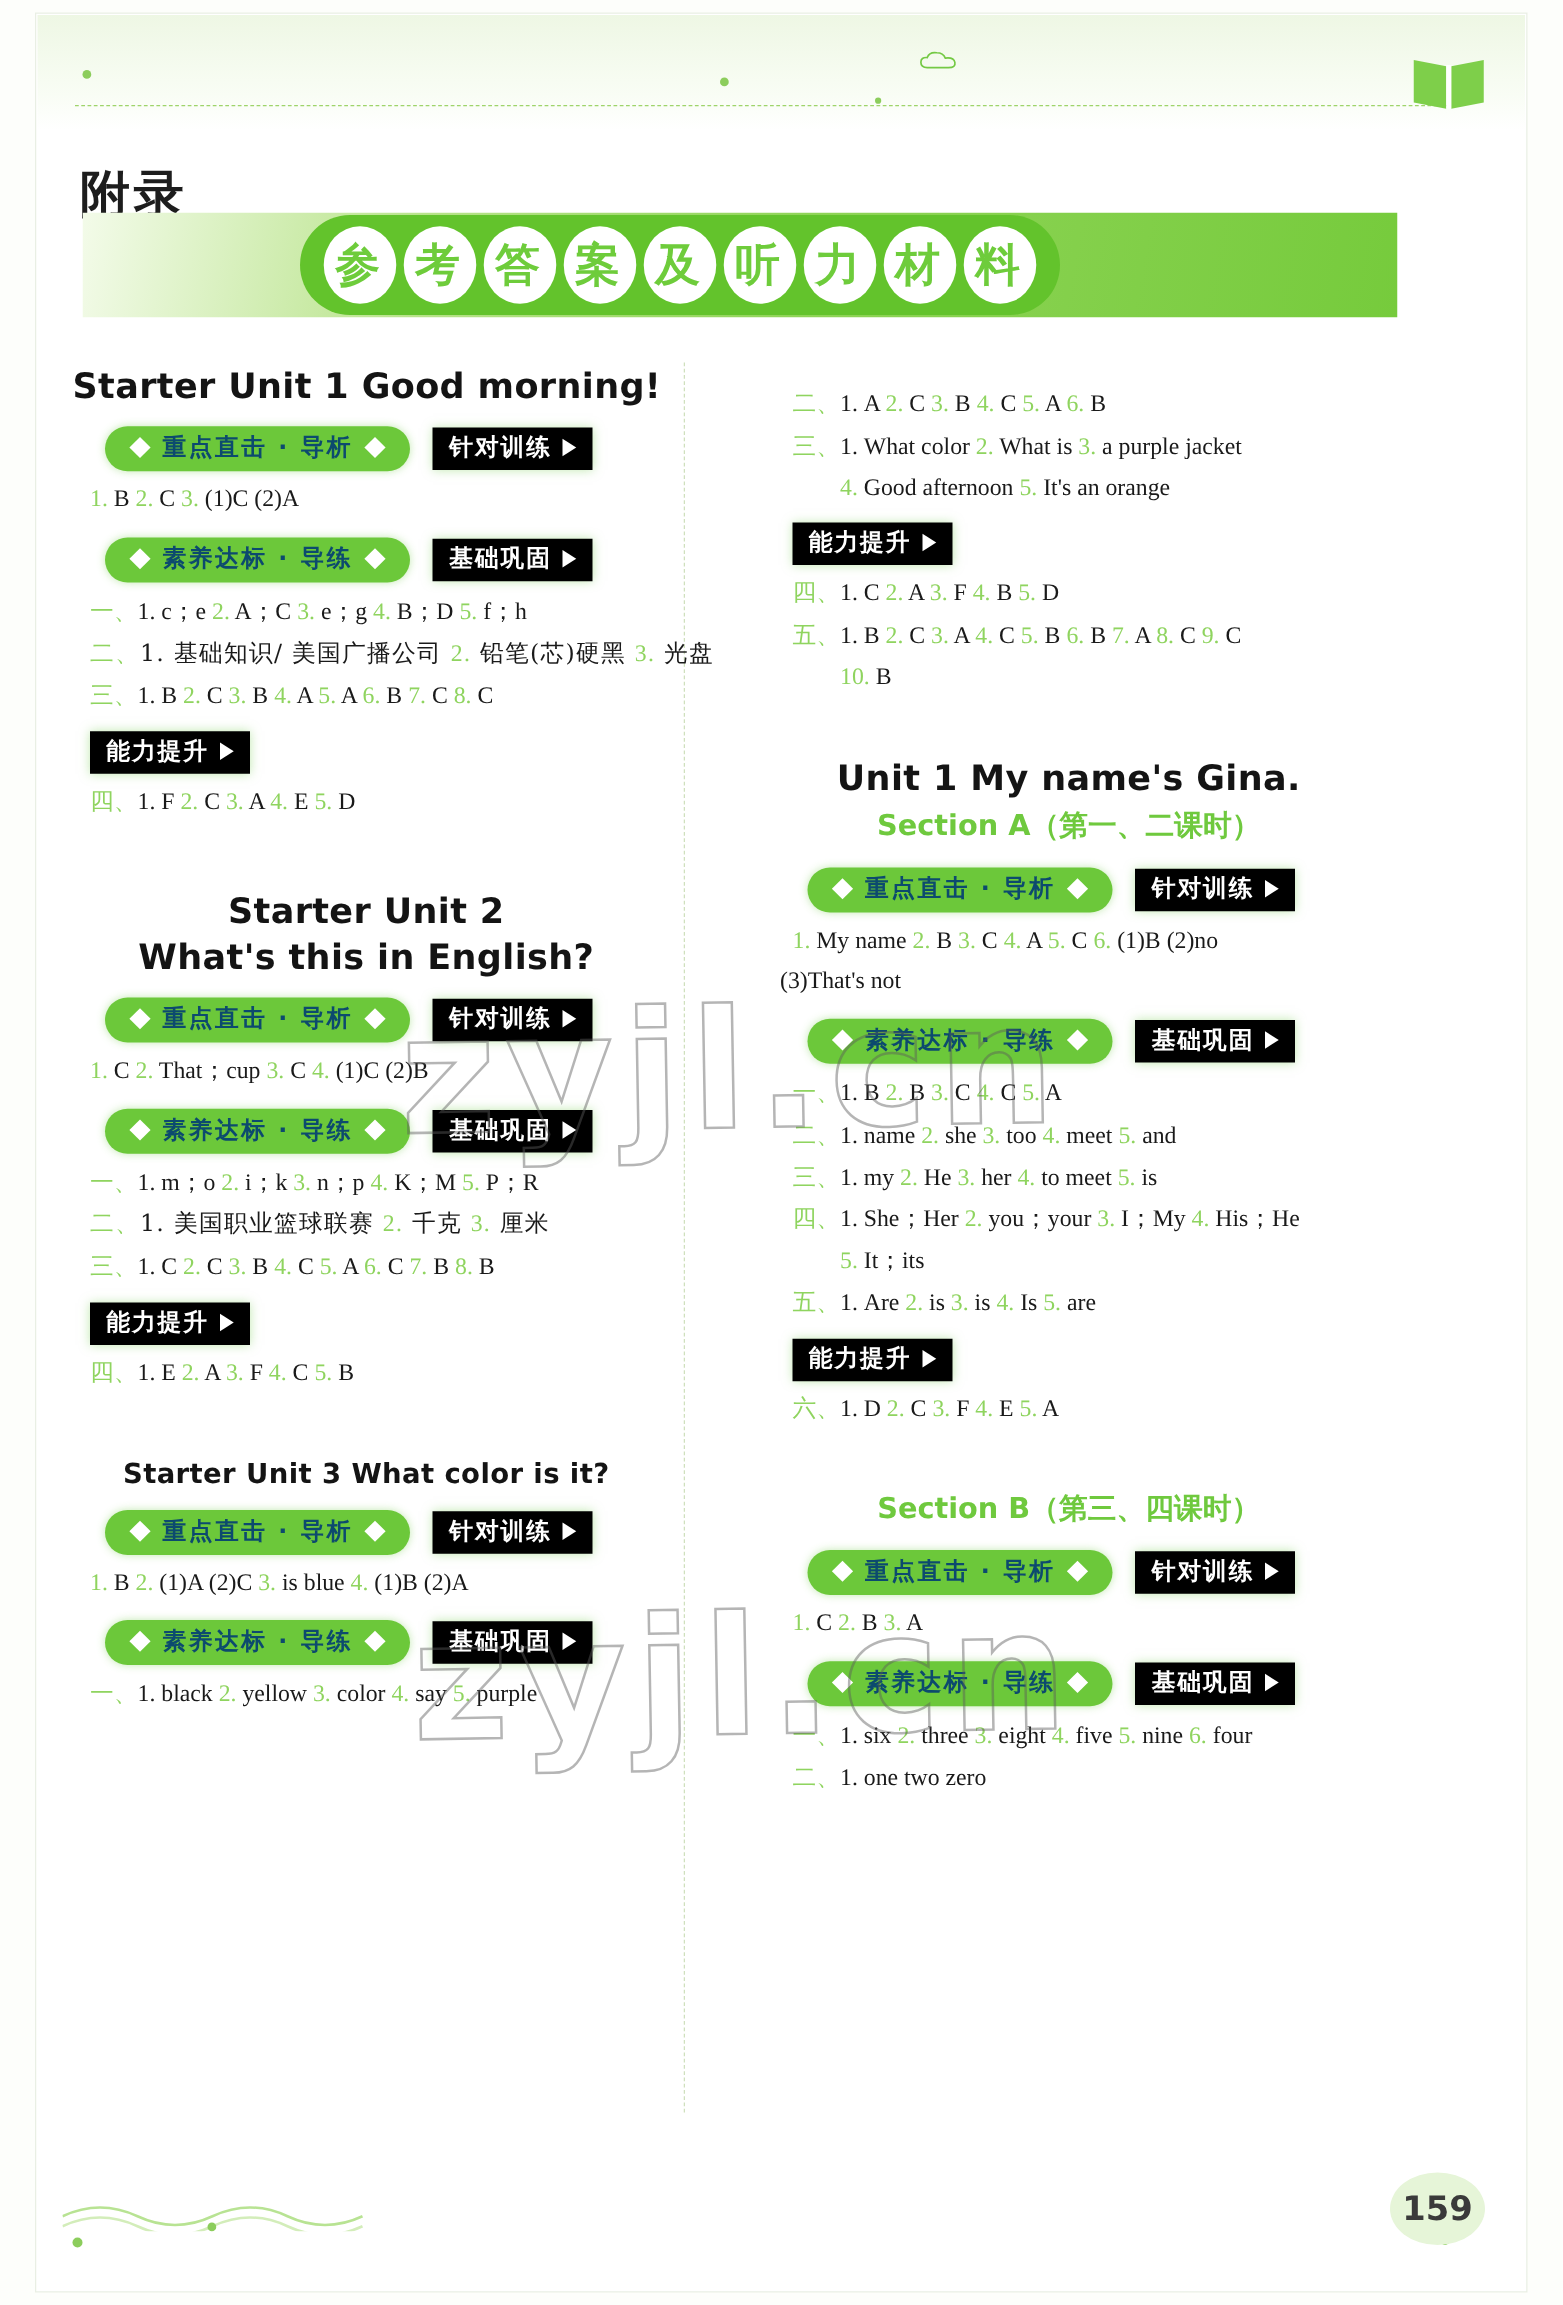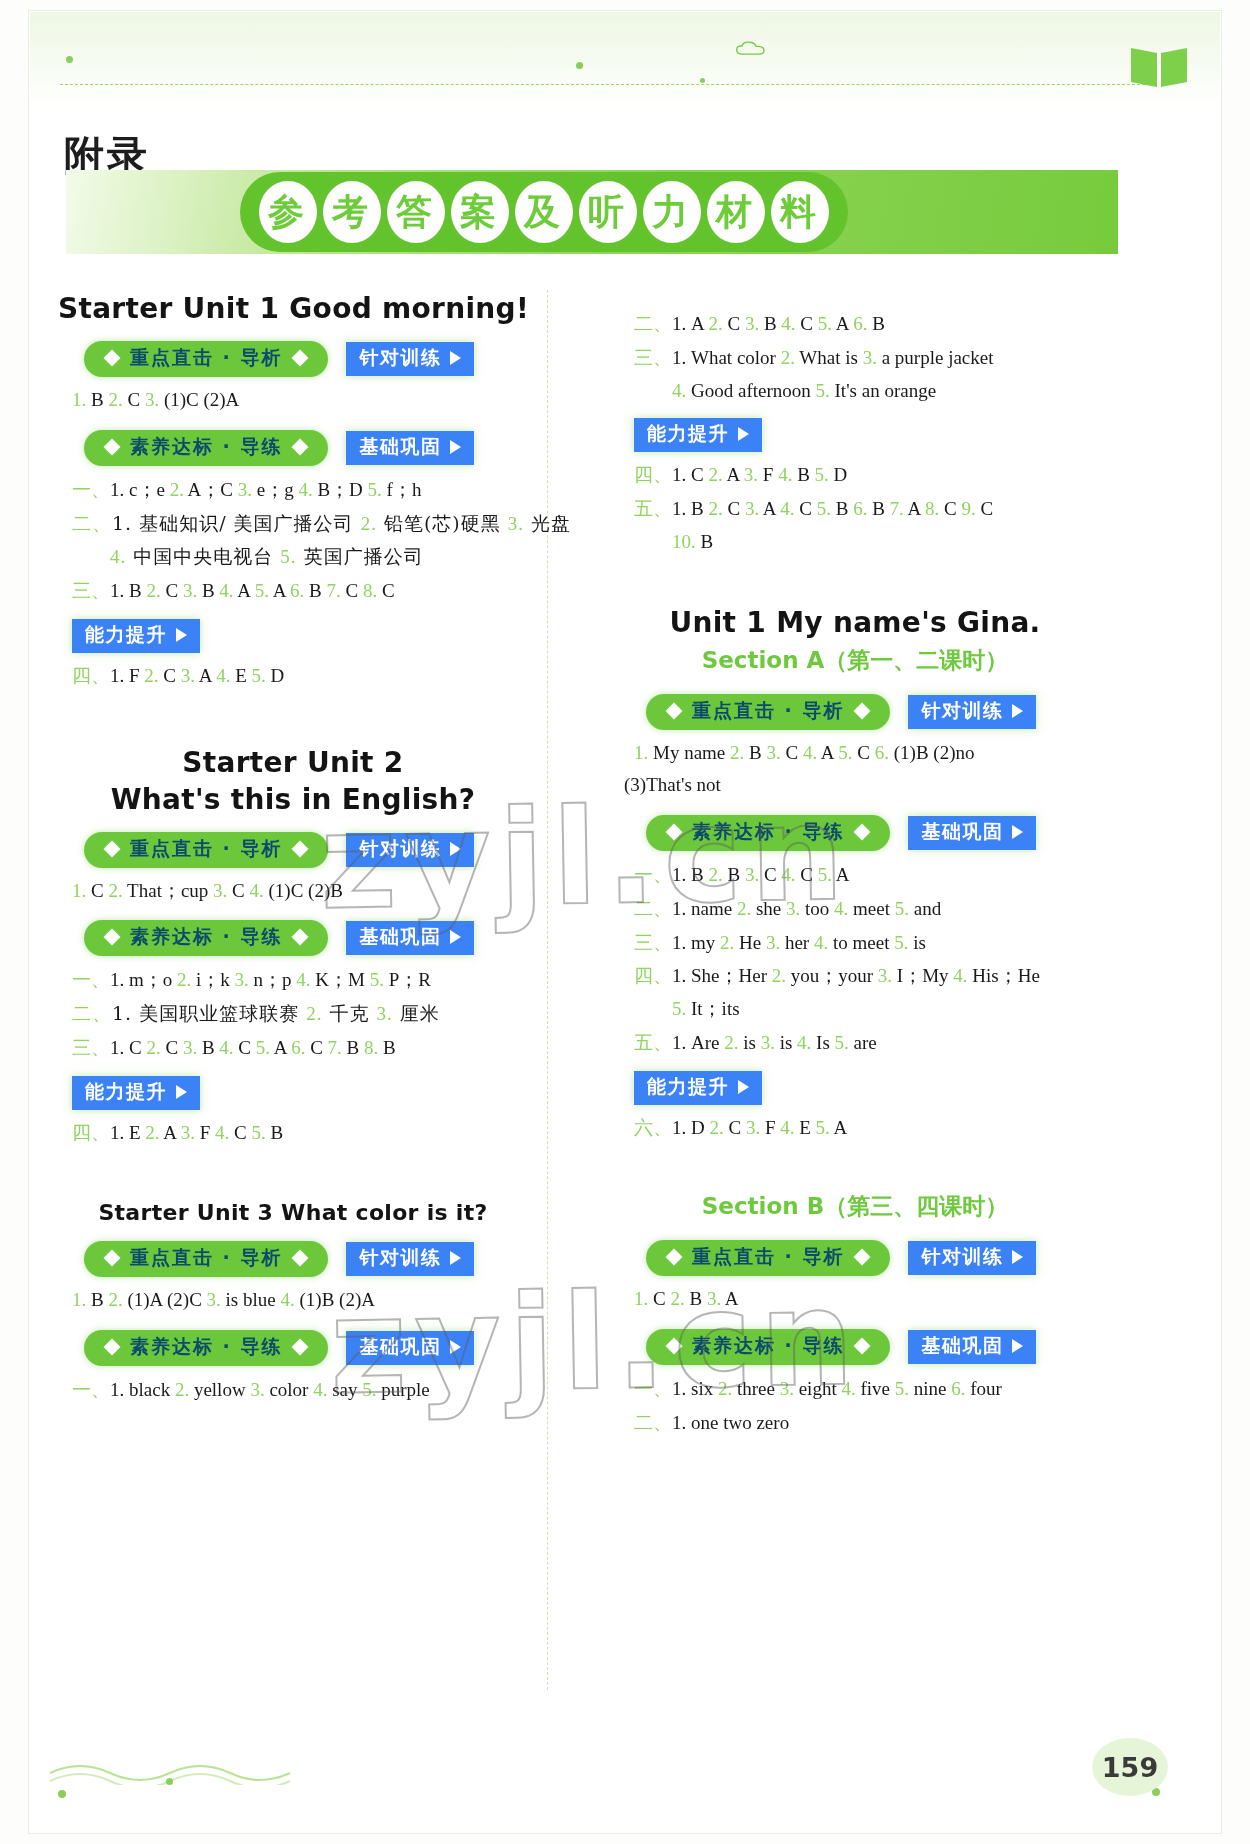--- a/index.html
+++ b/index.html
@@ -145,21 +145,21 @@
     margin: 12px 0 6px 26px;
     box-shadow: 0 0 7px rgba(120,205,80,0.45);
   }
   .chip-round .dia {
     width: 12px; height: 12px; background: #ffffff;
     transform: rotate(45deg);
     display: inline-block;
   }
   .chip-flat {
     display: inline-flex; align-items: center; gap: 9px;
-    background: #3b82f6;
+    background: #000000;
     color: #ffffff;
     font-family: "DejaVu Sans", sans-serif;
     font-weight: 700;
     font-size: 19px;
     letter-spacing: 1.5px;
     padding: 3px 13px 5px 13px;
     margin: 10px 0 5px 14px;
     box-shadow: 0 0 8px rgba(130,210,95,0.5);
   }
   .chip-flat .tri {
@@ -195,21 +195,21 @@
   }
   .wm-1 { left: 320px; top: 780px; font-size: 132px; letter-spacing: 8px; transform: rotate(-1deg); }
   .wm-2 { left: 330px; top: 1265px; font-size: 132px; letter-spacing: 8px; transform: rotate(-1deg); }
 
   
   .footer-wave {
     position: absolute; left: 50px; top: 1755px;
     width: 260px; height: 30px;
   }
   .page-circle {
-    position: absolute; right: 82px; top: 1738px;
+    position: absolute; right: 62px; top: 1738px;
     width: 76px; height: 58px;
     background: #e6f5d8;
     border-radius: 50%;
     display: flex; align-items: center; justify-content: center;
     font-family: "DejaVu Sans", sans-serif;
     font-weight: 700; font-size: 27px;
     color: #3a3a3a;
   }
   .footer-dot { position: absolute; border-radius: 50%; background: #8ccd5c; }
   .fd1 { left: 58px; top: 1790px; width: 8px; height: 8px; }
@@ -279,21 +279,20 @@
         <span>素养达标 · 导练</span>
         <i class="dia"></i>
       </div>
 
       <div class="chip-flat">
         <span>基础巩固</span>
         <i class="tri"></i>
       </div>
       <div class="ans"><span class="ser">一、</span>1. c；e   <span class="num">2.</span> A；C   <span class="num">3.</span> e；g   <span class="num">4.</span> B；D   <span class="num">5.</span> f；h</div>
       <div class="ans cn"><span class="ser">二、</span>1. 基础知识/ 美国广播公司   <span class="num">2.</span> 铅笔(芯)硬黑   <span class="num">3.</span> 光盘</div>
-      <div class="ans cn indent"><span class="num">4.</span> 中国中央电视台   <span class="num">5.</span> 英国广播公司</div>
       <div class="ans"><span class="ser">三、</span>1. B   <span class="num">2.</span> C   <span class="num">3.</span> B   <span class="num">4.</span> A   <span class="num">5.</span> A   <span class="num">6.</span> B   <span class="num">7.</span> C   <span class="num">8.</span> C</div>
 
       <div class="chip-flat">
         <span>能力提升</span>
         <i class="tri"></i>
       </div>
       <div class="ans"><span class="ser">四、</span>1. F   <span class="num">2.</span> C   <span class="num">3.</span> A   <span class="num">4.</span> E   <span class="num">5.</span> D</div>
 
       <div style="height:42px"></div>
 

